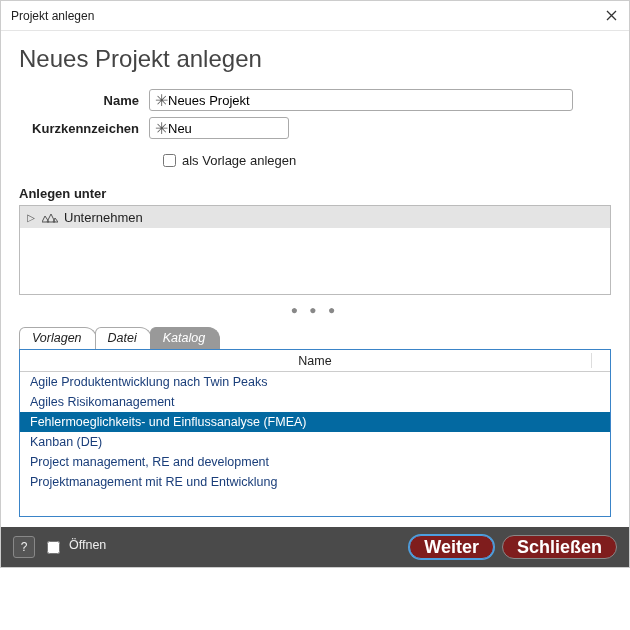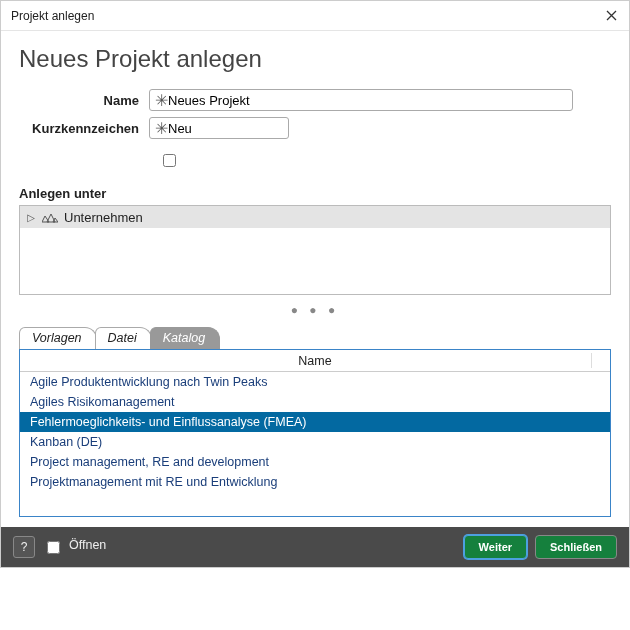--- a/index.html
+++ b/index.html
@@ -32,21 +32,21 @@
   .col-header { height:22px; border-bottom:1px solid #ccc; display:flex; align-items:center; justify-content:center; font-size:12.5px; position:relative; }
   .col-header::after { content:""; position:absolute; right:18px; top:3px; bottom:3px; width:1px; background:#ddd; }
   .catalog-list { flex:1; overflow:auto; }
   .catalog-item { padding: 3px 10px; color:#1a3e7a; cursor:pointer; font-size:12.5px; }
   .catalog-item.selected { background:#0369a1; color:#fff; }
   .footer { background:#4a4a4a; height:40px; display:flex; align-items:center; padding: 0 12px; gap:8px; }
   .help-btn { width:22px; height:22px; border:1px solid #888; border-radius:3px; background:#555; color:#eee; display:flex; align-items:center; justify-content:center; font-size:12px; cursor:pointer; }
   .footer-check { display:flex; align-items:flex-start; color:#eee; gap:6px; font-size:12.5px;}
   .footer-check input { accent-color:#666; }
   .footer-spacer { flex:1; }
-  .footer-btn { height:24px; padding: 0 14px; border-radius:4px; border:1px solid #888; background:#15803d; color:#fff; font-size:11px; font-weight:600; cursor:pointer; }
+  .footer-btn { height:24px; padding: 0 14px; border-radius:12px; border:1px solid #888; background:#7f1d1d; color:#fff; font-size:18px; font-weight:600; cursor:pointer; }
   .footer-btn.primary { border-color:#4da0e0; box-shadow:0 0 0 1px #4da0e0; }
 </style>
 </head>
 <body>
 
 <div class="window">
 
   <div class="titlebar">
     <div class="titlebar-title">Projekt anlegen</div>
     <div class="close-btn">
@@ -70,20 +70,21 @@
     <div class="form-row">
       <div class="form-label">Kurzkennzeichen</div>
       <div class="input-wrap">
         <span class="input-star">✳</span>
         <input class="text-input short-input" value="Neu" style="">
       </div>
     </div>
 
     <div class="checkbox-row">
       <input type="checkbox" style="">
+      <span>als Vorlage anlegen</span>
     </div>
 
     <div class="section-label">Anlegen unter</div>
     <div class="tree-box">
       <div class="tree-row">
         <span class="tree-toggle">▷</span>
         <span class="tree-icon">
           <svg width="16" height="12" viewBox="0 0 16 12">
               <path d="M0 11 L3 5 L7 11 Z M5 11 L9 3 L13 11 Z M11 11 L13 7 L16 11 Z" fill="none" stroke="#555" stroke-width="1"></path>
             </svg>

